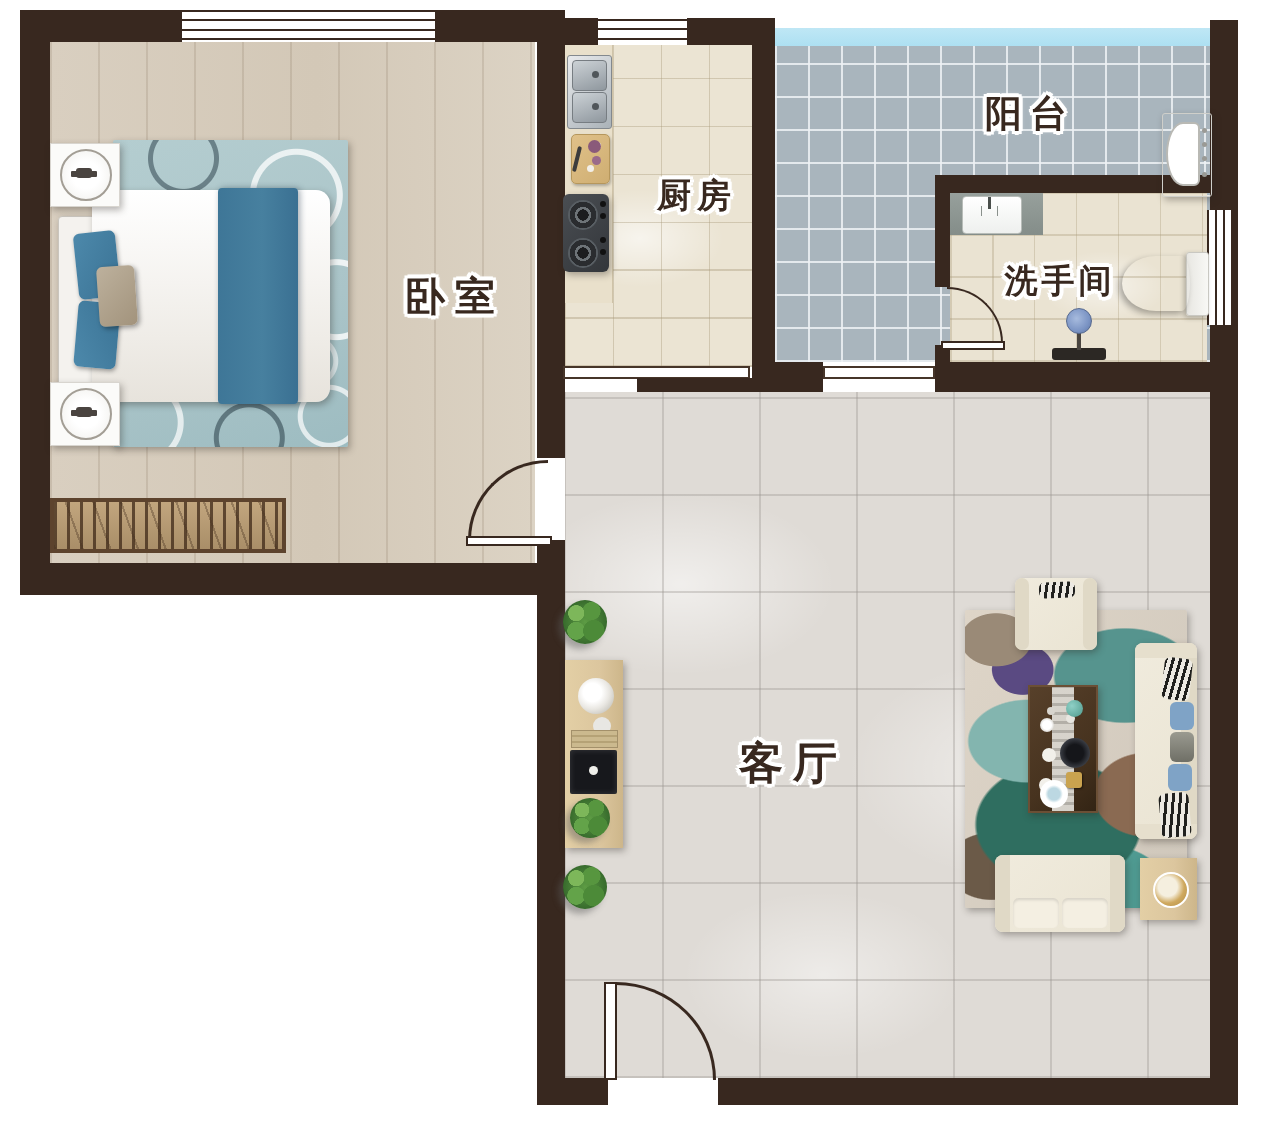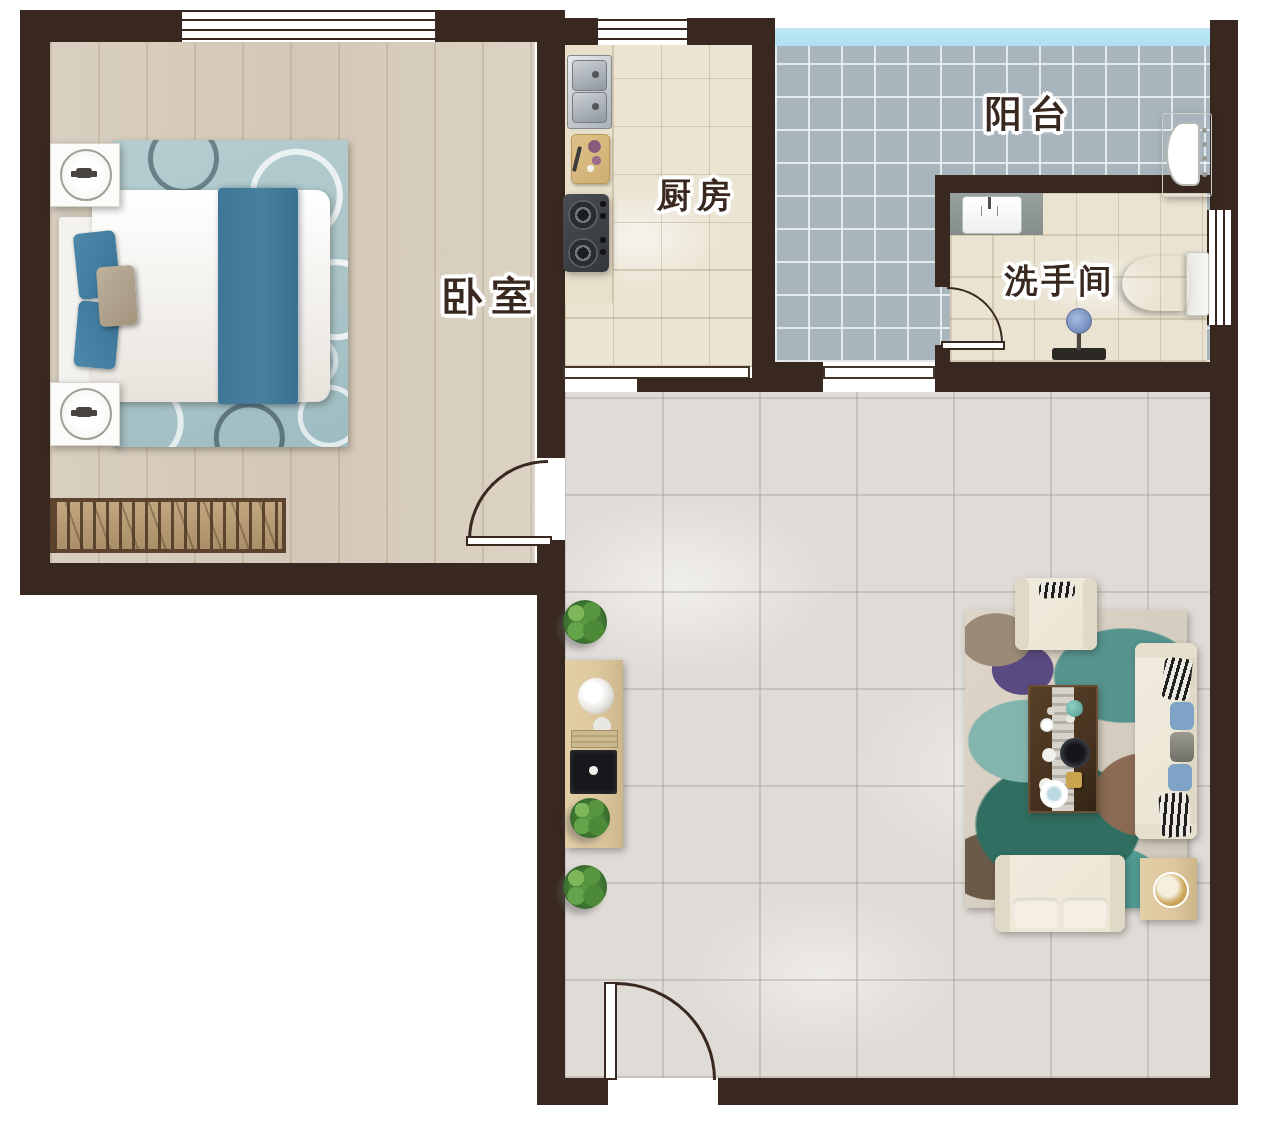--- a/index.html
+++ b/index.html
@@ -214,18 +214,19 @@
 
   <div class="abs cream shadowed" style="left:995px;top:855px;width:130px;height:77px;border-radius:8px;"></div>
   <div class="abs" style="left:995px;top:855px;width:15px;height:77px;background:#e0d9c6;border-radius:8px 0 0 8px;"></div>
   <div class="abs" style="left:1110px;top:855px;width:15px;height:77px;background:#e0d9c6;border-radius:0 8px 8px 0;"></div>
   <div class="abs" style="left:1013px;top:898px;width:46px;height:30px;background:#f4efe2;border-radius:6px;box-shadow:inset 0 2px 3px rgba(0,0,0,.12);"></div>
   <div class="abs" style="left:1062px;top:898px;width:46px;height:30px;background:#f4efe2;border-radius:6px;box-shadow:inset 0 2px 3px rgba(0,0,0,.12);"></div>
 
   <div class="abs wood shadowed" style="left:1140px;top:858px;width:57px;height:62px;"></div>
   <div class="abs" style="left:1153px;top:872px;width:32px;height:32px;border-radius:50%;background:radial-gradient(circle at 40% 40%,#f5efdf 0 35%,#cfa95f 60%,#b08a43);border:2px solid #fff;"></div>
 
-  <div class="room-label" style="left:455px;top:296px;font-size:40px;letter-spacing:10px;margin-left:37px;">卧室</div>
+  <div class="room-label" style="left:455px;top:296px;font-size:40px;letter-spacing:10px;">卧室</div>
   <div class="room-label" style="left:697px;top:196px;font-size:34px;letter-spacing:6px;">厨房</div>
   <div class="room-label" style="left:1030px;top:114px;font-size:37px;letter-spacing:8px;">阳台</div>
   <div class="room-label" style="left:1060px;top:281px;font-size:33px;letter-spacing:4px;">洗手间</div>
+  <div class="room-label" style="left:793px;top:763px;font-size:44px;letter-spacing:10px;">客厅</div>
 
 </div>
 
 </body></html>

